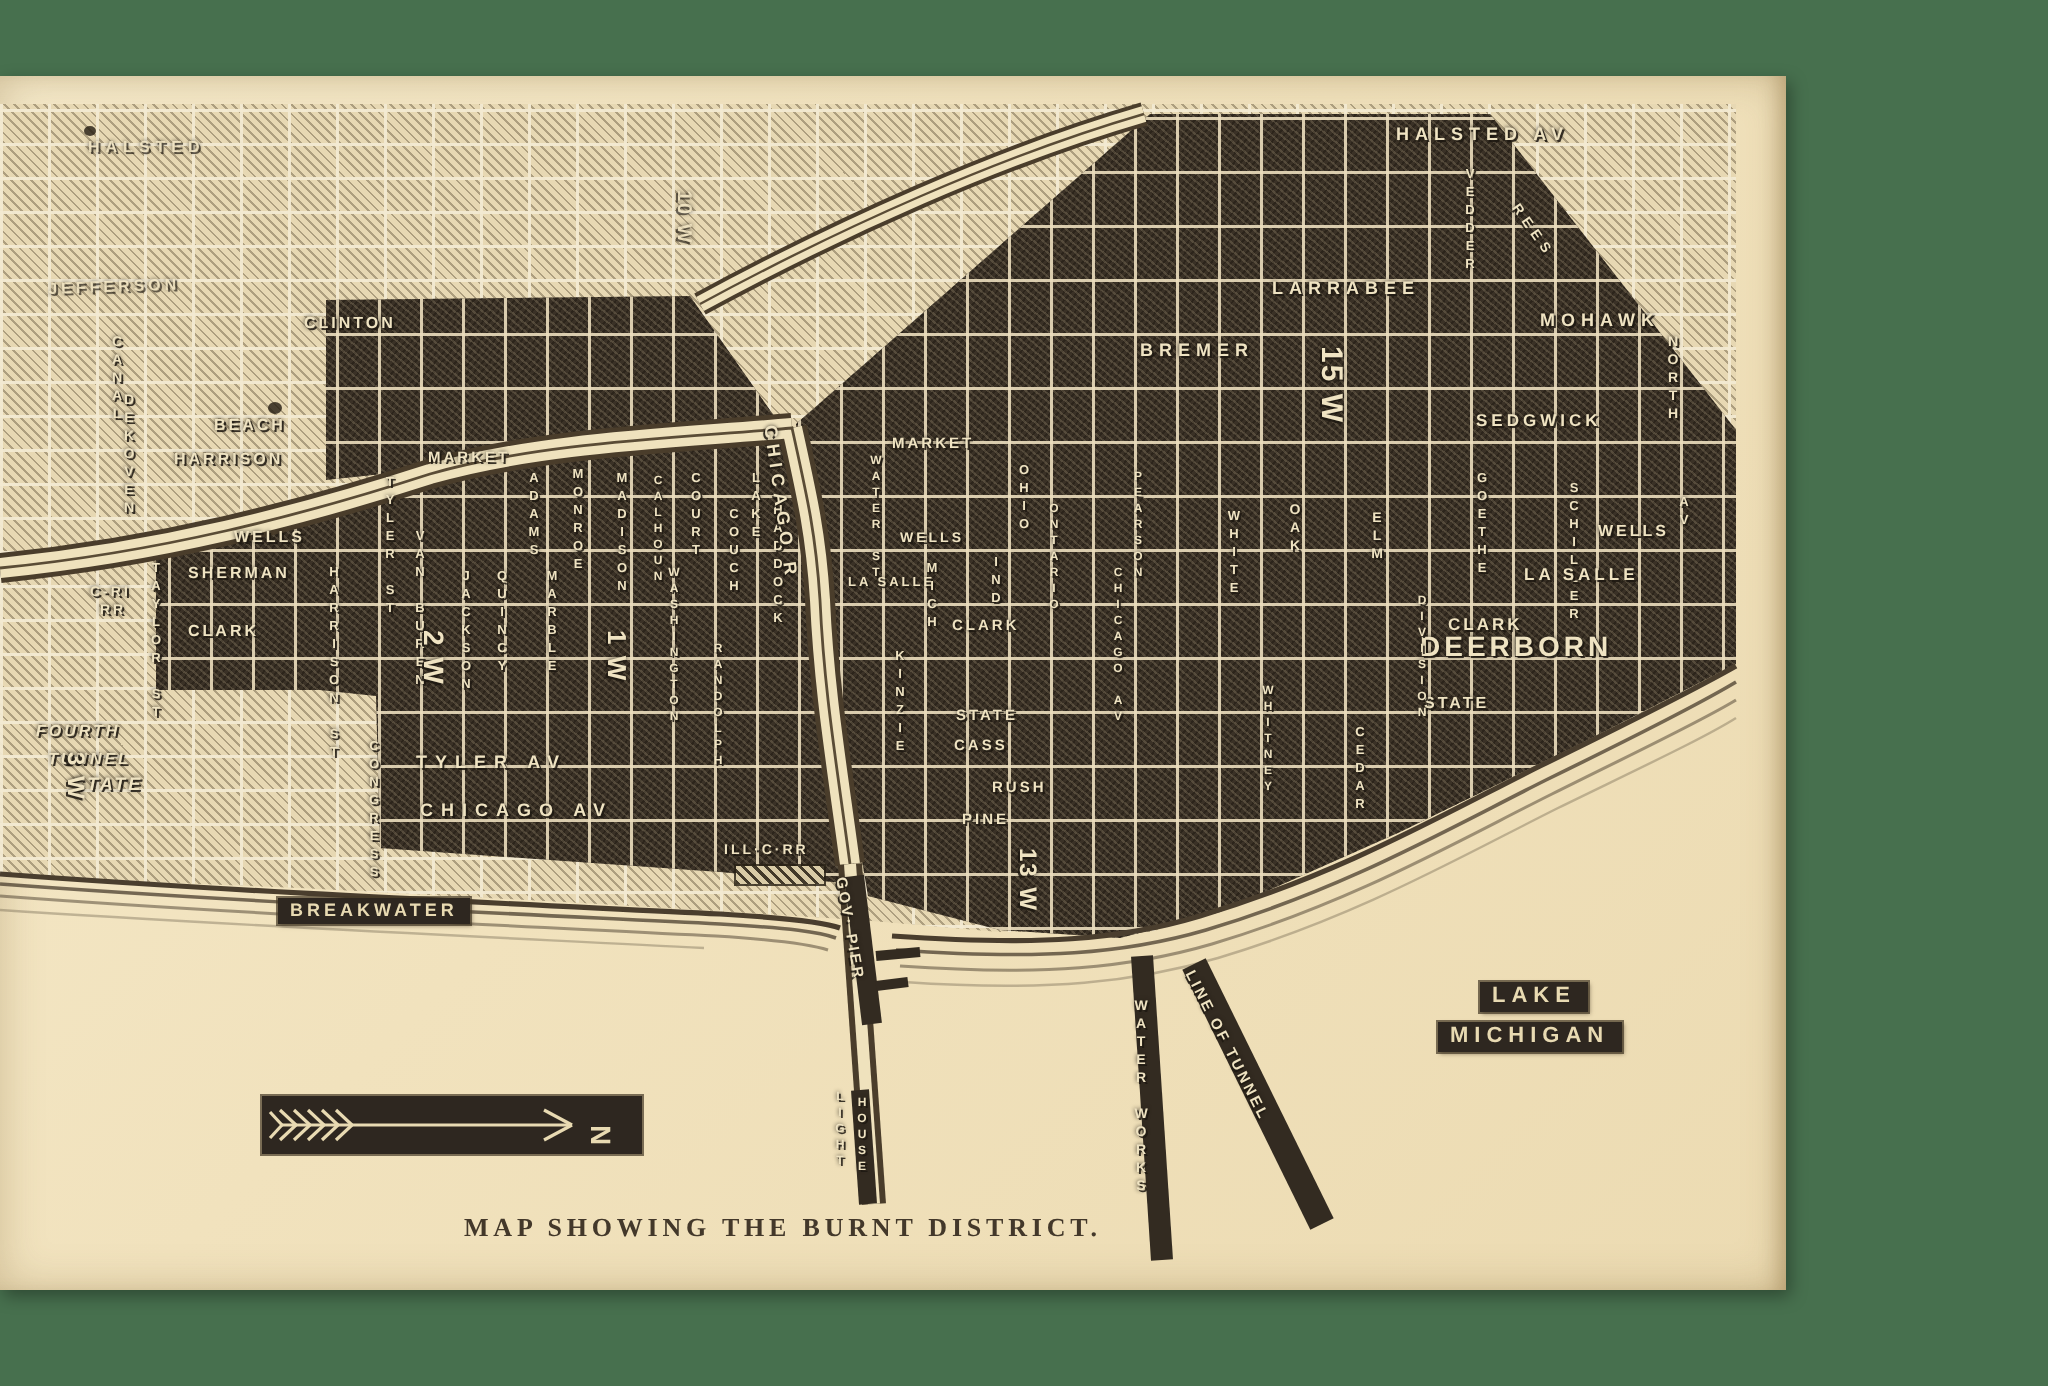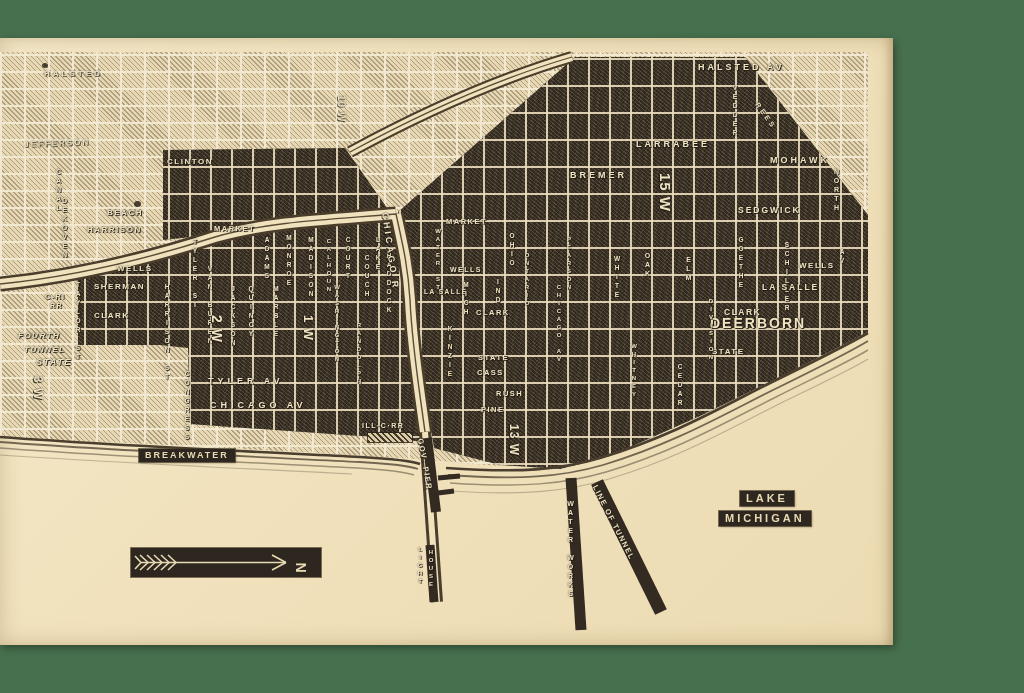--- a/index.html
+++ b/index.html
@@ -27,21 +27,21 @@
   .burnt.b{clip-path:polygon(78px 216px,215px 185px,330px 173px,397px 162px,410px 238px,420px 313px,428px 390px,360px 384px,190px 372px,188px 296px,160px 293px,78px 293px);}
   .burnt.c{clip-path:polygon(398px 160px,575px 5px,745px 5px,868px 163px,868px 280px,790px 320px,700px 364px,610px 404px,560px 417px,500px 413px,434px 396px,420px 313px,408px 238px);}
   svg.overlay{position:absolute;left:0;top:0;width:1024px;height:693px;pointer-events:none;}
   .lbl{position:absolute;font-weight:700;font-size:8px;line-height:1;color:#efe3c2;letter-spacing:1.5px;
        white-space:nowrap;text-shadow:0 0 2px rgba(30,25,18,.95),1px 1px 0 rgba(30,25,18,.85);}
   .v{writing-mode:vertical-rl;text-orientation:upright;letter-spacing:2px;}
   .vr{writing-mode:vertical-rl;text-orientation:mixed;letter-spacing:1px;}
   .rot{transform-origin:0 0;}
   .box{background:#2e2720;padding:2px 6px;text-shadow:none;color:#e8dab2;
        box-shadow:0 0 0 1px rgba(70,58,40,.7),1px 1px 2px rgba(60,45,25,.5);}
-  .ital{font-style:italic;}
+  .ital{font-style:italic;margin-top:30px;}
   .caption{position:absolute;left:232px;top:606px;font-family:"Liberation Serif",serif;
        font-weight:600;font-size:13px;letter-spacing:2.4px;color:#43382a;}
   .compass{position:absolute;left:131px;top:548px;width:190px;height:29px;background:#2e2720;
        box-shadow:0 0 0 1px rgba(70,58,40,.7);}
   .hatchstrip{position:absolute;left:368px;top:433px;width:44px;height:9px;background:#d9cba6;
        background-image:repeating-linear-gradient(45deg, rgba(40,32,20,.85) 0 1.5px, rgba(0,0,0,0) 1.5px 4px);
        box-shadow:0 0 0 1px rgba(40,32,20,.8);}
   .blot{position:absolute;border-radius:50%;background:rgba(35,28,18,.8);}
 </style>
 </head>
@@ -112,21 +112,21 @@
   <span class="lbl" style="left:44px;top:70px;letter-spacing:3px;opacity:.8;">HALSTED</span>
   <span class="lbl rot" style="left:24px;top:141px;letter-spacing:2px;opacity:.75;transform:rotate(-2deg);">JEFFERSON</span>
   <span class="lbl" style="left:45px;top:293px;font-size:7px;">C-RI</span>
   <span class="lbl" style="left:50px;top:302px;font-size:7px;">RR</span>
   <span class="lbl ital" style="left:18px;top:332px;">FOURTH</span>
   <span class="lbl ital" style="left:24px;top:346px;">TUNNEL</span>
   <span class="lbl ital" style="left:36px;top:358px;font-size:9px;">STATE</span>
   <span class="lbl vr" style="left:32px;top:376px;font-size:12px;">3 W</span>
   <span class="lbl vr" style="left:336px;top:95px;font-size:10px;opacity:.75;">10 W</span>
 
-  <span class="lbl" style="left:167px;top:158px;">CLINTON</span>
+  <span class="lbl" style="left:152px;top:158px;">CLINTON</span>
   <span class="lbl v" style="left:55px;top:168px;font-size:7px;">CANAL</span>
   <span class="lbl v" style="left:61px;top:197px;font-size:7px;">DEKOVEN</span>
   <span class="lbl" style="left:107px;top:209px;">BEACH</span>
   <span class="lbl" style="left:87px;top:226px;">HARRISON</span>
   <span class="lbl" style="left:214px;top:225px;font-size:7.5px;">MARKET</span>
   <span class="lbl" style="left:117px;top:265px;">WELLS</span>
   <span class="lbl" style="left:94px;top:283px;text-align:right;">SHERMAN</span>
   <span class="lbl" style="left:94px;top:312px;">CLARK</span>
   <span class="lbl v" style="left:74px;top:281px;font-size:6.5px;">TAYLOR ST</span>
   <span class="lbl v" style="left:163px;top:283px;font-size:6.5px;">HARRISON ST</span>
@@ -220,13 +220,14 @@
           <line x1="38" y1="14.5" x2="30" y2="22"></line>
         <line x1="45" y1="14.5" x2="37" y2="7"></line>
           <line x1="45" y1="14.5" x2="37" y2="22"></line>
         <line x1="155" y1="14.5" x2="141" y2="7"></line>
           <line x1="155" y1="14.5" x2="141" y2="22"></line>
       </g>
       <text x="170" y="20" fill="#e8dab2" font-size="14" font-family="Liberation Sans, sans-serif" font-weight="bold" transform="rotate(90 170 14.5)">N</text>
     </svg>
   </div>
 
+  <div class="caption">MAP SHOWING THE BURNT DISTRICT.</div>
 </div>
 
 </body></html>

